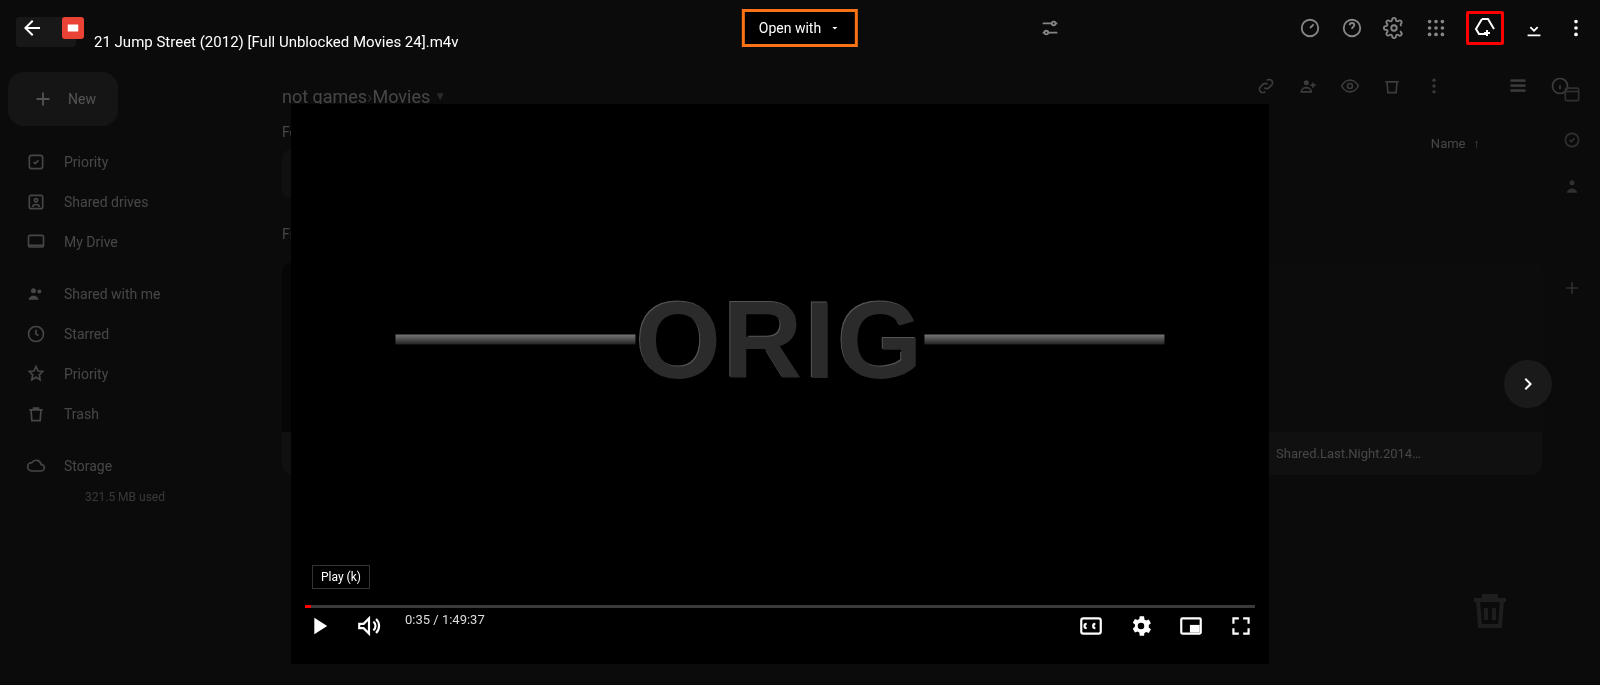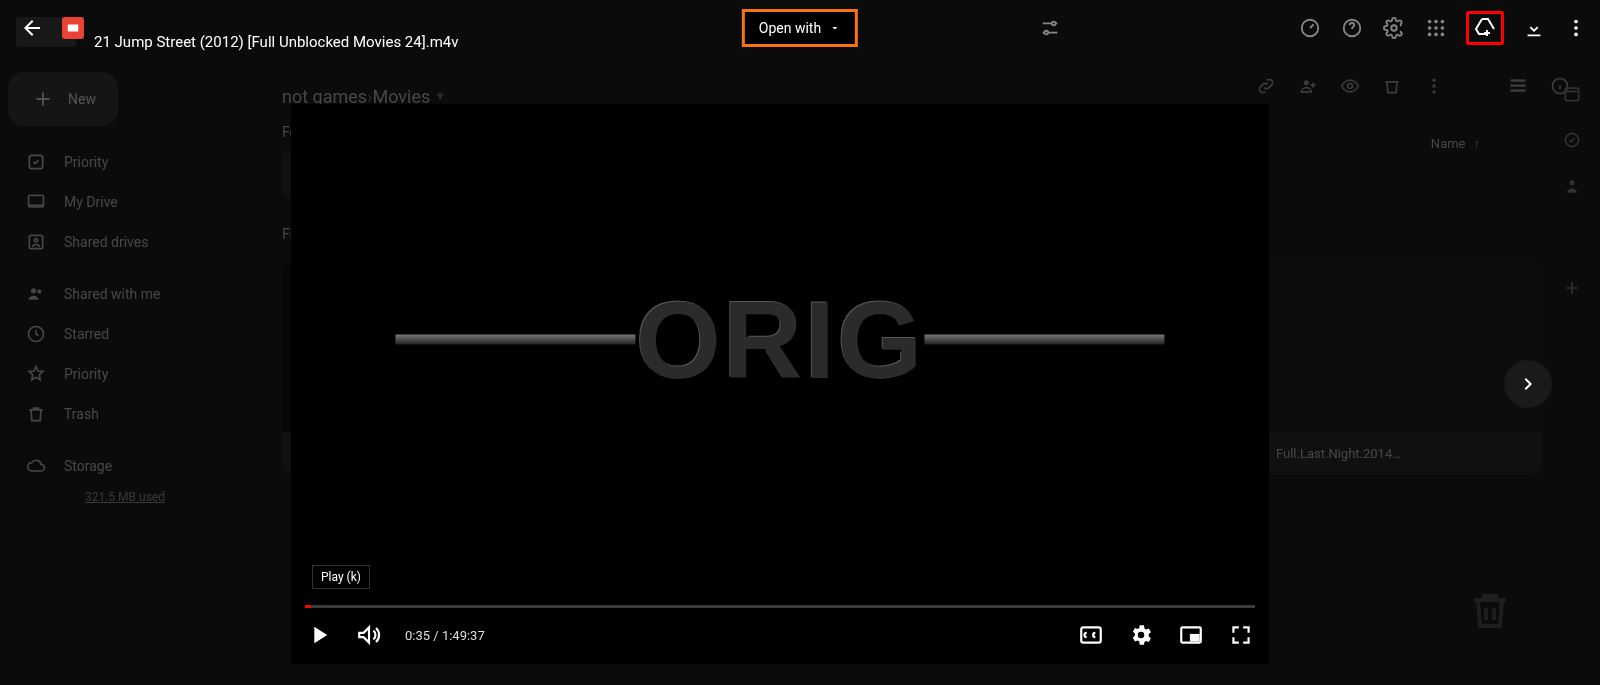--- a/index.html
+++ b/index.html
@@ -53,21 +53,21 @@
     align-items: center;
     gap: 18px;
     padding: 8px 18px;
     font-size: 14px;
     color: #c4c7c5;
     border-radius: 20px;
     height: 40px;
   }
   .nav-item .ic { width: 20px; height: 20px; display:flex; align-items:center; justify-content:center;}
   .nav-spacer { height: 12px; }
-  .storage-used { font-size: 12px; color: #9aa0a6; padding: 4px 18px; text-decoration: underline; }
+  .storage-used { font-size: 12px; color: #9aa0a6; padding: 4px 18px; }
   
   .drive-main {
     position: absolute;
     left: 250px; top: 64px; right: 0; bottom: 0;
     padding: 8px 32px;
   }
   .breadcrumb { display:flex; align-items:center; font-size: 18px; color:#c4c7c5; height:48px;}
   .bc-chevron { color:#777; }
   .bc-drop { font-size:12px; margin-left:4px; color:#777;}
   .drive-toolbar {
@@ -149,21 +149,21 @@
   }
   
   .video-controls {
     position:absolute; left:0; right:0; bottom:0;
     padding: 0 14px 6px 14px;
   }
   .progress-track {
     height:3px; background:#3a3a3a; width:100%; position:relative; margin-bottom:4px;
   }
   .progress-played { position:absolute; left:0; top:0; height:100%; background:#f00; width:0.6%;}
-  .ctrl-row { display:flex; align-items:center; height:46px; gap:22px;}
+  .ctrl-row { display:flex; align-items:flex-start; height:46px; gap:22px;}
   .ctrl-ic { width:28px; height:28px; display:flex; align-items:center; justify-content:center; cursor:pointer; color:#fff;}
   .time-text { font-size:13px; color:#ddd;}
   .ctrl-spacer { flex:1;}
   
   
   .next-arrow {
     position:absolute; right: 48px; top: 360px;
     width:48px; height:48px; border-radius:50%;
     background:#1a1a1a; display:flex; align-items:center; justify-content:center;
     z-index:25; cursor:pointer;
@@ -192,35 +192,35 @@
           <svg viewBox="0 0 24 24" width="20" height="20" fill="none" stroke="#c4c7c5" stroke-width="2">
             <rect x="4" y="4" width="16" height="16" rx="3"></rect>
             <path d="M9 12l2 2 4-4"></path>
           </svg>
         </span>
       <span>Priority</span>
     </div>
     <div class="nav-item">
       <span class="ic">
           <svg viewBox="0 0 24 24" width="20" height="20" fill="none" stroke="#c4c7c5" stroke-width="2">
-            <rect x="3" y="4" width="18" height="14" rx="2"></rect>
-            <path d="M3 16h18"></path>
-          </svg>
-        </span>
-      <span>My Drive</span>
-    </div>
-    <div class="nav-item">
-      <span class="ic">
-          <svg viewBox="0 0 24 24" width="20" height="20" fill="none" stroke="#c4c7c5" stroke-width="2">
             <rect x="4" y="4" width="16" height="16" rx="2"></rect>
             <circle cx="12" cy="10" r="2"></circle>
             <path d="M8 18c0-2 2-3 4-3s4 1 4 3"></path>
           </svg>
         </span>
       <span>Shared drives</span>
+    </div>
+    <div class="nav-item">
+      <span class="ic">
+          <svg viewBox="0 0 24 24" width="20" height="20" fill="none" stroke="#c4c7c5" stroke-width="2">
+            <rect x="3" y="4" width="18" height="14" rx="2"></rect>
+            <path d="M3 16h18"></path>
+          </svg>
+        </span>
+      <span>My Drive</span>
     </div>
     <div class="nav-spacer"></div>
     <div class="nav-item">
       <span class="ic">
           <svg viewBox="0 0 24 24" width="20" height="20" fill="#c4c7c5">
             <circle cx="9" cy="8" r="3"></circle>
             <circle cx="16" cy="9" r="2.5"></circle>
             <path d="M3 19c0-3 3-5 6-5s6 2 6 5H3z"></path>
           </svg>
         </span>
@@ -328,21 +328,21 @@
         </span>
     </div>
     <div class="section-label" style="margin-top:28px;">Files</div>
     <div class="file-grid">
       <div class="file-card">
         <div class="file-thumb"></div>
         <div class="file-name">&nbsp;</div>
       </div>
       <div class="file-card" style="margin-left:680px;">
         <div class="file-thumb" style="background:#222;"></div>
-        <div class="file-name">Full.Last.Night.2014…</div>
+        <div class="file-name">Shared.Last.Night.2014…</div>
       </div>
     </div>
     <div class="trash-thumb">
       <svg viewBox="0 0 24 24" width="48" height="56" fill="none" stroke="#555" stroke-width="2">
           <path d="M4 7h16M9 7V5h6v2M6 7l1 13h10l1-13M10 11v6M14 11v6"></path>
         </svg>
     </div>
   </div>
   <div class="right-rail">
     <span class="ic">

